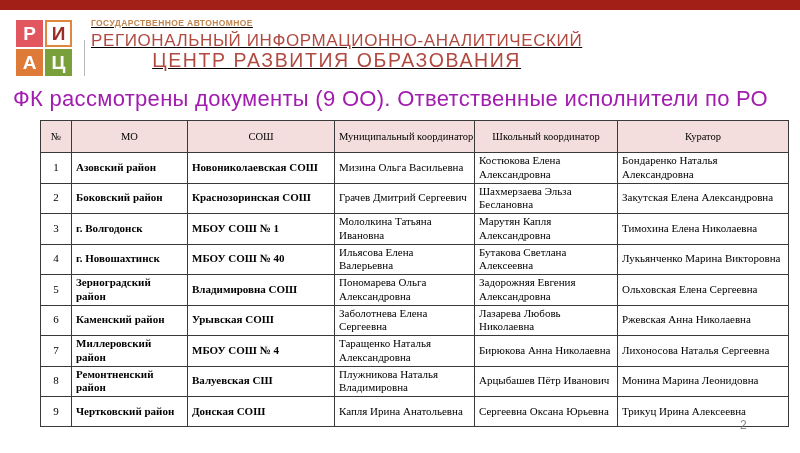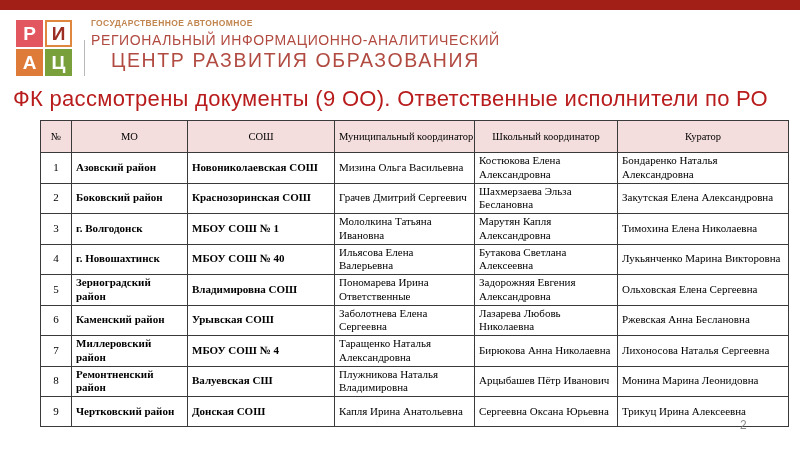--- a/index.html
+++ b/index.html
@@ -12,28 +12,28 @@
   .logo{position:absolute;left:16px;top:10px;display:grid;
         grid-template-columns:27px 27px;grid-template-rows:27px 27px;gap:2px;}
   .tile{display:flex;align-items:center;justify-content:center;
         font-family:"Liberation Sans",sans-serif;font-weight:700;font-size:19px;
         box-sizing:border-box;}
   .tile-r{background:#e2565f;color:#ffffff;}
   .tile-i{background:#ffffff;color:#9c2d23;border:2px solid #e0873f;}
   .tile-a{background:#df7b38;color:#ffffff;}
   .tile-c{background:#7aa03c;color:#ffffff;}
   .mast-divider{position:absolute;left:84px;top:30px;width:1px;height:36px;background:#b9b9b9;}
-  .org{position:absolute;left:91px;top:8px;font-family:"Liberation Sans",sans-serif;}
+  .org{position:absolute;left:91px;top:8px;font-family:"Liberation Sans",sans-serif;text-decoration:underline;}
   .org-small{font-size:8.5px;font-weight:700;letter-spacing:.4px;color:#c1854f;line-height:10px;}
-  .org-big1{margin-top:4px;font-size:14px;letter-spacing:.6px;color:#b14a41;line-height:17px;}
+  .org-big1{margin-top:4px;font-size:17px;letter-spacing:.6px;color:#b14a41;line-height:17px;}
   .org-big2{font-size:19.5px;letter-spacing:1.6px;color:#b14a41;line-height:22px;text-align:center;}
   
   .title{position:absolute;left:13px;top:86px;width:780px;margin:0;
          font-family:"Liberation Sans",sans-serif;font-weight:400;
-         font-size:22px;letter-spacing:.3px;color:#b91c1c;white-space:nowrap;}
+         font-size:22px;letter-spacing:.3px;color:#a21caf;white-space:nowrap;}
   
   table.resp{position:absolute;left:40px;top:120px;width:748px;
              border-collapse:collapse;table-layout:fixed;
              font-family:"Liberation Serif",serif;color:#000;}
   table.resp th,table.resp td{border:1px solid #3a3a3a;vertical-align:middle;
              padding:1px 4px;line-height:1.25;}
   table.resp thead tr{height:32px;}
   table.resp tbody tr{height:30px;}
   table.resp th{background:#f4dedd;font-weight:400;font-size:10.5px;
                 text-align:center;white-space:nowrap;overflow:hidden;}
@@ -117,31 +117,31 @@
           <td class="b">г. Новошахтинск</td>
           <td class="b">МБОУ СОШ № 40</td>
           <td>Ильясова Елена Валерьевна</td>
           <td>Бутакова Светлана Алексеевна</td>
           <td>Лукьянченко Марина Викторовна</td>
         </tr>
         <tr>
           <td class="c">5</td>
           <td class="b">Зерноградский район</td>
           <td class="b">Владимировна СОШ</td>
-          <td>Пономарева Ирина Ответственные</td>
+          <td>Пономарева Ольга Александровна</td>
           <td>Задорожняя Евгения Александровна</td>
           <td>Ольховская Елена Сергеевна</td>
         </tr>
         <tr>
           <td class="c">6</td>
           <td class="b">Каменский район</td>
           <td class="b">Урывская СОШ</td>
           <td>Заболотнева Елена Сергеевна</td>
           <td>Лазарева Любовь Николаевна</td>
-          <td>Ржевская Анна Беслановна</td>
+          <td>Ржевская Анна Николаевна</td>
         </tr>
         <tr>
           <td class="c">7</td>
           <td class="b">Миллеровский район</td>
           <td class="b">МБОУ СОШ № 4</td>
           <td>Таращенко Наталья Александровна</td>
           <td>Бирюкова Анна Николаевна</td>
           <td>Лихоносова Наталья Сергеевна</td>
         </tr>
         <tr>

